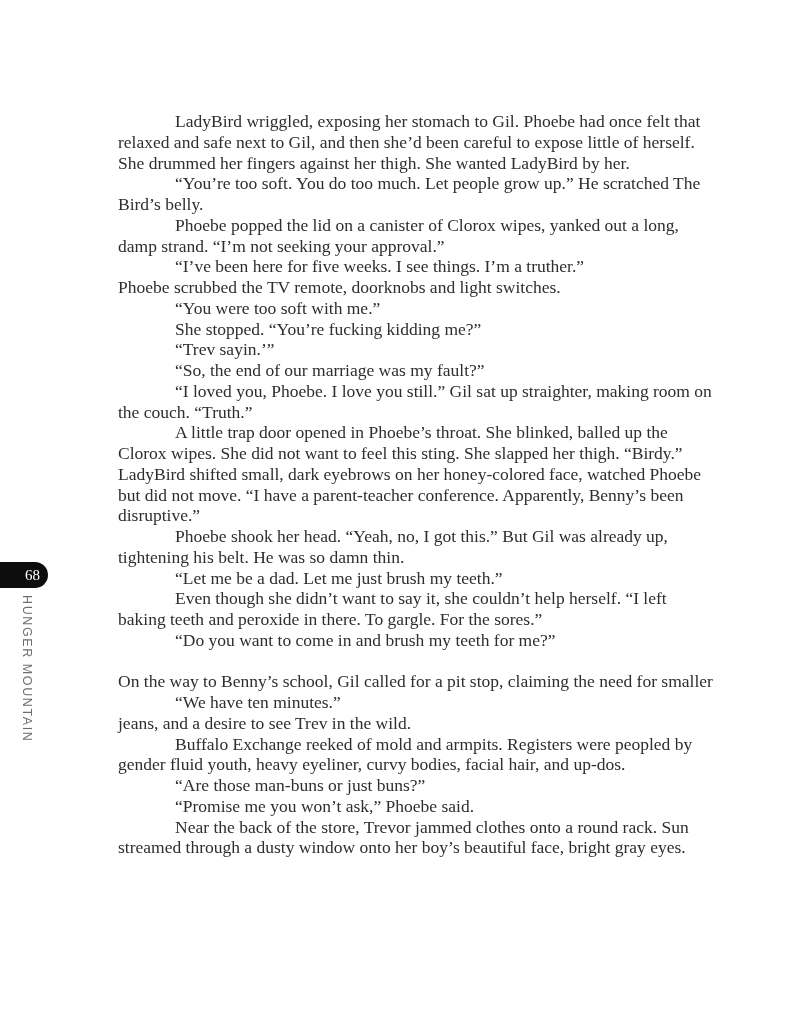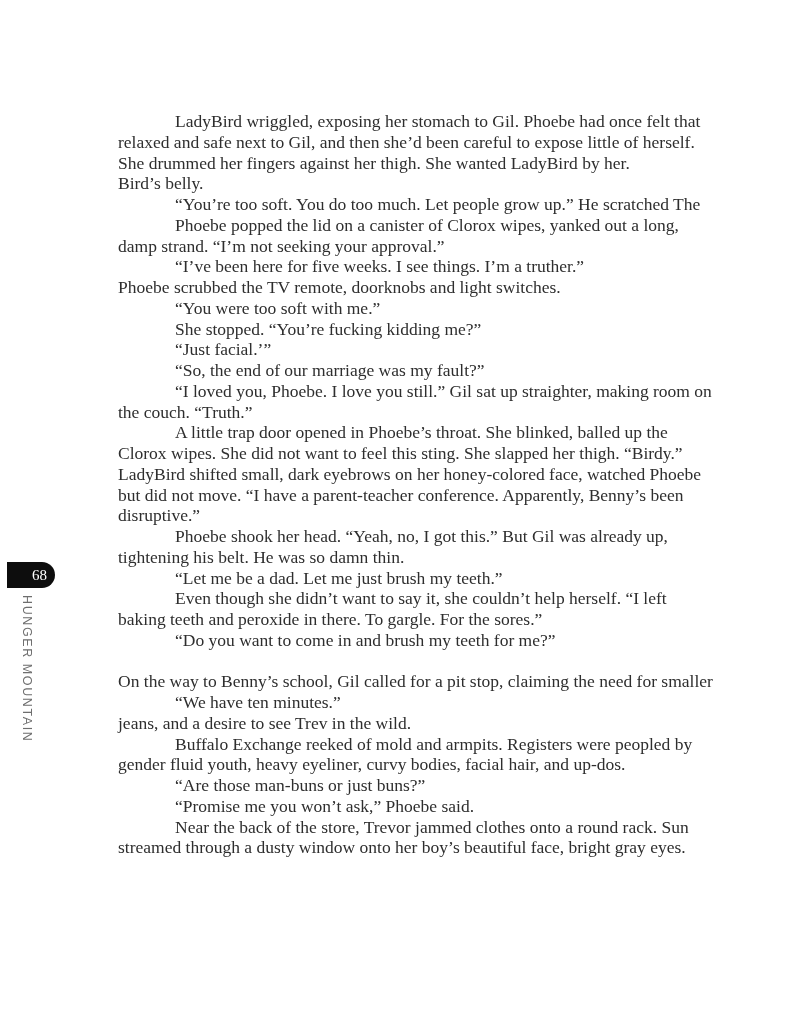--- a/index.html
+++ b/index.html
@@ -48,21 +48,20 @@
     top: 562px;
     width: 48px;
     height: 26px;
     background: #0d0d0d;
     border-radius: 0 13px 13px 0;
     display: flex;
     align-items: center;
     justify-content: flex-end;
     padding-right: 8px;
     box-sizing: border-box;
-    margin-left: 7px;
   }
   .page-number {
     color: #ffffff;
     font-family: "Liberation Serif", serif;
     font-size: 15px;
     line-height: 1;
   }
   
   .journal-title {
     position: absolute;
@@ -79,29 +78,29 @@
 </style>
 </head>
 <body>
 
 <div class="page">
 
   <div class="story-text">
       <div class="line indent">LadyBird wriggled, exposing her stomach to Gil. Phoebe had once felt that</div>
       <div class="line">relaxed and safe next to Gil, and then she’d been careful to expose little of herself.</div>
       <div class="line">She drummed her fingers against her thigh. She wanted LadyBird by her.</div>
+      <div class="line indent">“You’re too soft. You do too much. Let people grow up.” He scratched The</div>
       <div class="line">Bird’s belly.</div>
-      <div class="line indent">“You’re too soft. You do too much. Let people grow up.” He scratched The</div>
       <div class="line indent">Phoebe popped the lid on a canister of Clorox wipes, yanked out a long,</div>
       <div class="line">damp strand. “I’m not seeking your approval.”</div>
       <div class="line indent">“I’ve been here for five weeks. I see things. I’m a truther.”</div>
       <div class="line">Phoebe scrubbed the TV remote, doorknobs and light switches.</div>
       <div class="line indent">“You were too soft with me.”</div>
       <div class="line indent">She stopped. “You’re fucking kidding me?”</div>
-      <div class="line indent">“Just facial.’”</div>
+      <div class="line indent">“Trev sayin.’”</div>
       <div class="line indent">“So, the end of our marriage was my fault?”</div>
       <div class="line indent">“I loved you, Phoebe. I love you still.” Gil sat up straighter, making room on</div>
       <div class="line">the couch. “Truth.”</div>
       <div class="line indent">A little trap door opened in Phoebe’s throat. She blinked, balled up the</div>
       <div class="line">Clorox wipes. She did not want to feel this sting. She slapped her thigh. “Birdy.”</div>
       <div class="line">LadyBird shifted small, dark eyebrows on her honey-colored face, watched Phoebe</div>
       <div class="line">but did not move. “I have a parent-teacher conference. Apparently, Benny’s been</div>
       <div class="line">disruptive.”</div>
       <div class="line indent">Phoebe shook her head. “Yeah, no, I got this.” But Gil was already up,</div>
       <div class="line">tightening his belt. He was so damn thin.</div>

